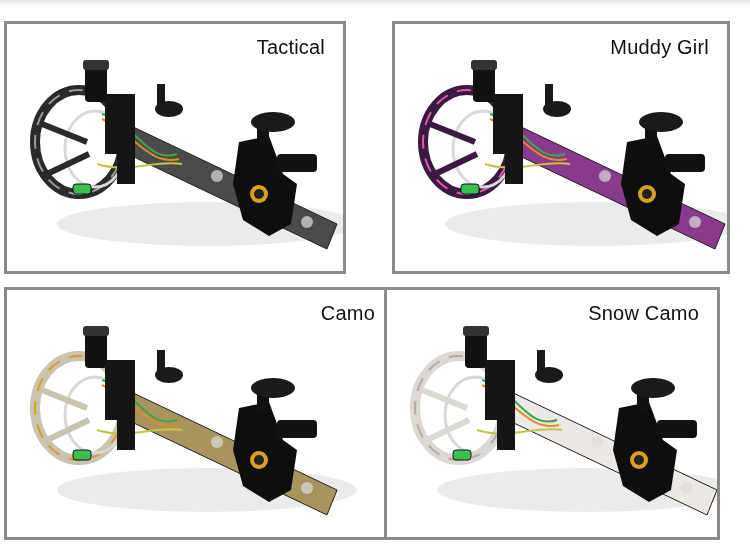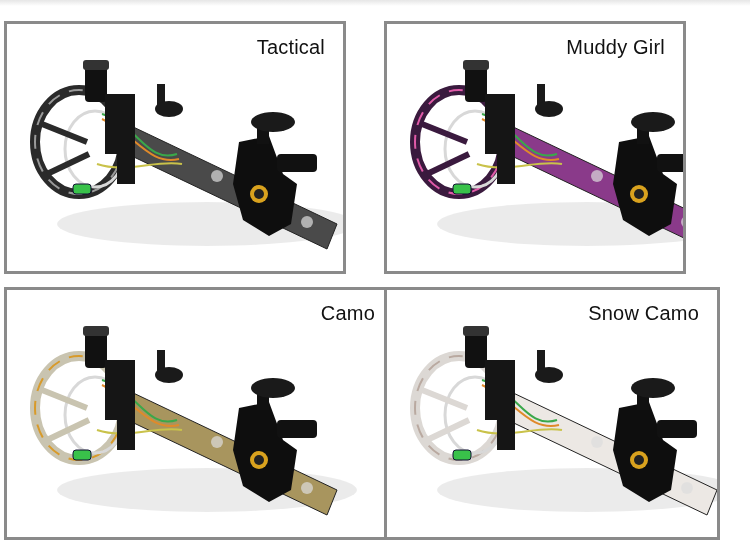--- a/index.html
+++ b/index.html
@@ -51,21 +51,21 @@
         <path d="M232 118 L262 112 L276 150 L290 160 L284 200 L262 212 L236 196 L226 160 Z" fill="#0e0e0e"></path>
         <circle cx="252" cy="170" r="9" fill="#d9a21e"></circle>
         <circle cx="252" cy="170" r="5" fill="#222"></circle>
         <rect x="250" y="100" width="12" height="20" fill="#111"></rect>
         <ellipse cx="266" cy="98" rx="22" ry="10" fill="#1a1a1a"></ellipse>
         <rect x="270" y="130" width="40" height="18" rx="4" fill="#111"></rect>
       </g>
     </svg>
 </div>
 
-<div class="card" style="left:384px; top:21px; width:302px; height:253px;">
+<div class="card" style="left:392px; top:21px; width:338px; height:253px;">
   <span class="label">Muddy Girl</span>
   <svg class="product" width="362" height="253" viewBox="0 0 362 253">
       <g>
         <ellipse cx="200" cy="200" rx="150" ry="22" fill="#000" opacity="0.08"></ellipse>
         <path d="M120 100 L330 200 L320 225 L110 125 Z" fill="#8a3a8a" stroke="#222" stroke-width="1"></path>
         <circle cx="210" cy="152" r="6" fill="#ddd" opacity="0.7"></circle>
         <circle cx="300" cy="198" r="6" fill="#ddd" opacity="0.7"></circle>
         <ellipse cx="72" cy="118" rx="44" ry="52" fill="none" stroke="#3a1a3e" stroke-width="10"></ellipse>
         <ellipse cx="72" cy="118" rx="44" ry="52" fill="none" stroke="#e05aa8" stroke-width="2" stroke-dasharray="14 10"></ellipse>
         <ellipse cx="88" cy="125" rx="30" ry="38" fill="none" stroke="#d8d8d8" stroke-width="3"></ellipse>

